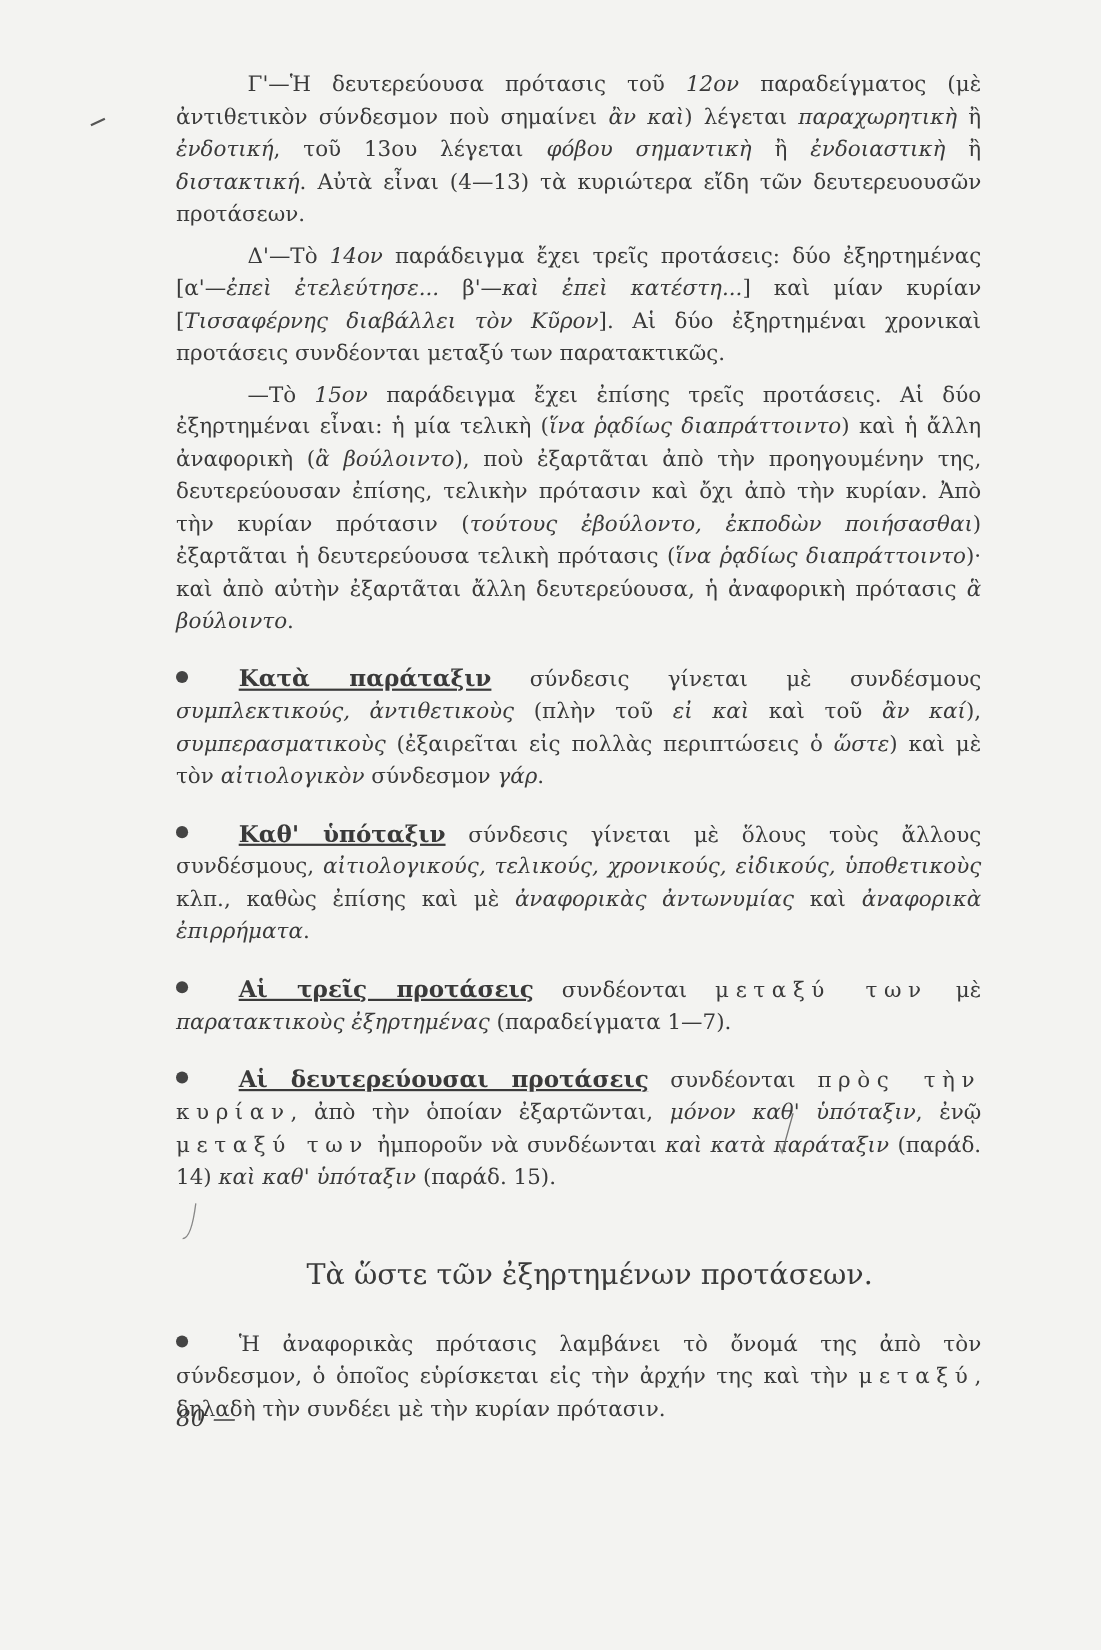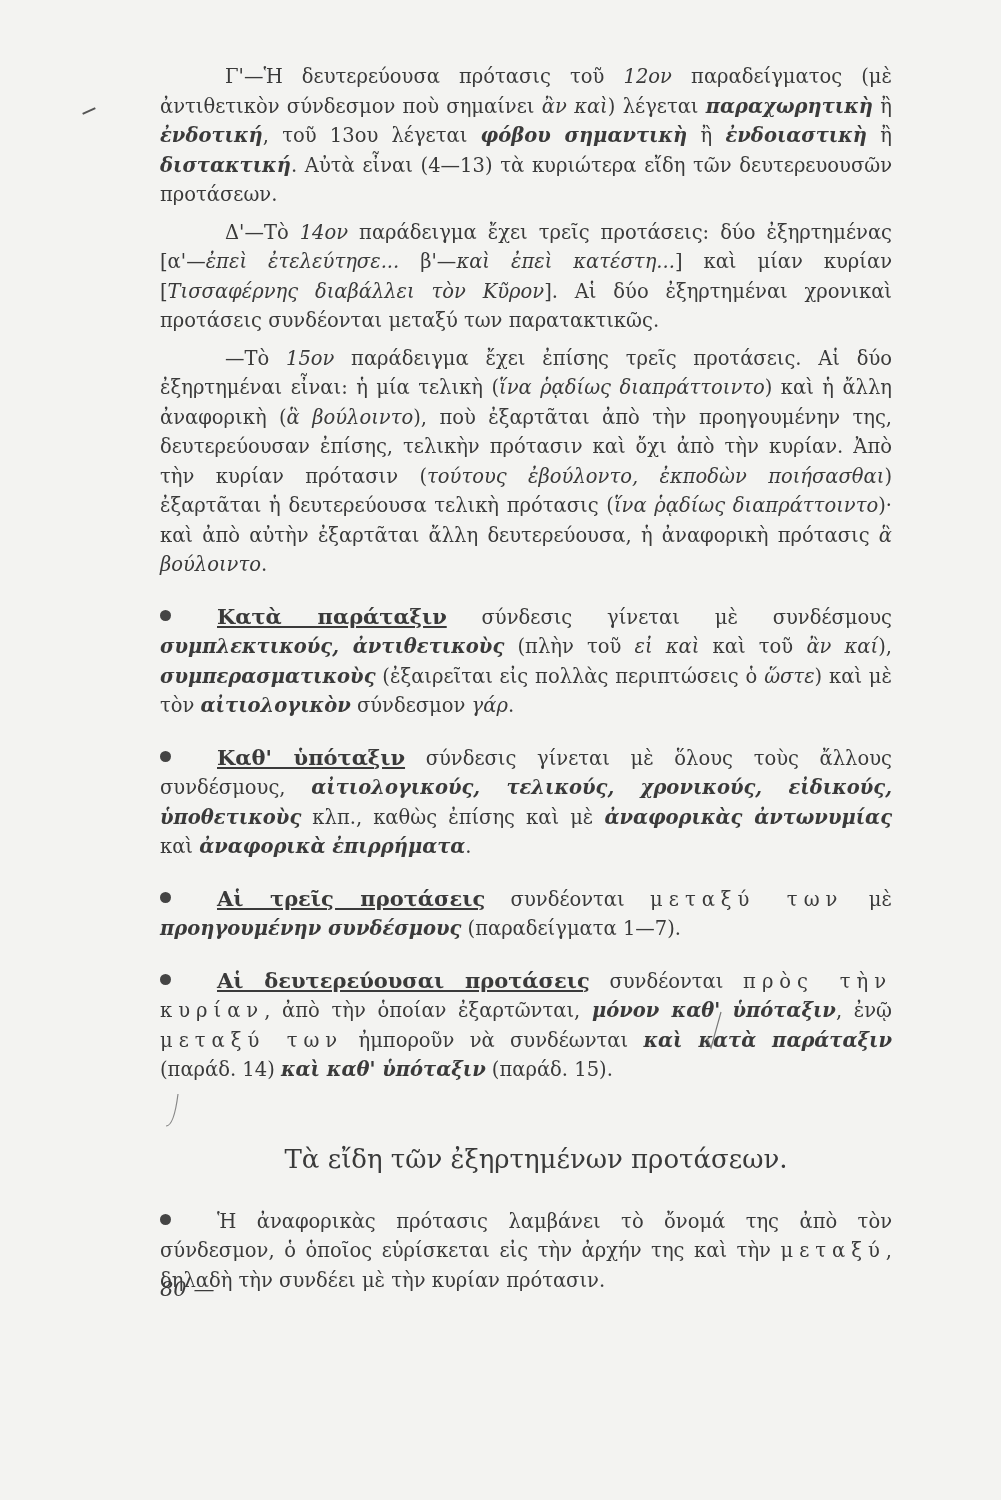--- a/index.html
+++ b/index.html
@@ -9,21 +9,21 @@
     font-family:"DejaVu Serif", "Liberation Serif", serif;
     color:#3a3a3a;
     position:relative;
   }
   .page {
     position:absolute; left:160px; top:62px; width:732px;
   }
   p { margin:0; font-size:19.5px; line-height:29.5px; text-align:justify; }
   .indent { text-indent:65px; }
   .it { font-style:italic; }
-  .bi { font-style:italic; font-weight:bold;margin-top:24px; }
+  .bi { font-style:italic; font-weight:normal;margin-top:24px; }
   .lead { font-weight:bold; font-size:21px;text-decoration:underline; }
   .sp { letter-spacing:6px; }
   .gap-s { margin-top:8px; }
   .gap-m { margin-top:22px; }
   .bullet {
     display:inline-block; width:11px; height:11px; border-radius:50%;
     background:#444; margin-right:46px; vertical-align:3px;
   }
   .heading {
     font-size:26px; line-height:36px; text-align:center; margin-top:56px;
@@ -39,24 +39,24 @@
 
 <div class="mark-dash"></div>
 
 <div class="page">
   <p class="indent"><span>Γ'—Ἡ δευτερεύουσα πρότασις τοῦ </span><span class="it">12ον</span><span> παραδείγματος (μὲ ἀντιθετικὸν σύνδεσμον ποὺ σημαίνει </span><span class="it">ἂν καὶ</span><span>) λέγεται </span><span class="bi">παραχωρητικὴ</span><span> ἢ </span><span class="bi">ἐνδοτική</span><span>, τοῦ 13ου λέγεται </span><span class="bi">φόβου σημαντικὴ</span><span> ἢ </span><span class="bi">ἐνδοιαστικὴ</span><span> ἢ </span><span class="bi">διστακτική</span><span>. Αὐτὰ εἶναι (4—13) τὰ κυριώτερα εἴδη τῶν δευτερευουσῶν προτάσεων.</span></p>
   <p class="indent gap-s"><span>Δ'—Τὸ </span><span class="it">14ον</span><span> παράδειγμα ἔχει τρεῖς προτάσεις: δύο ἐξηρτημένας [α'—</span><span class="it">ἐπεὶ ἐτελεύτησε...</span><span> β'—</span><span class="it">καὶ ἐπεὶ κατέστη...</span><span>] καὶ μίαν κυρίαν [</span><span class="it">Τισσαφέρνης διαβάλλει τὸν Κῦρον</span><span>]. Αἱ δύο ἐξηρτημέναι χρονικαὶ προτάσεις συνδέονται μεταξύ των παρατακτικῶς.</span></p>
   <p class="indent gap-s"><span>—Τὸ </span><span class="it">15ον</span><span> παράδειγμα ἔχει ἐπίσης τρεῖς προτάσεις. Αἱ δύο ἐξηρτημέναι εἶναι: ἡ μία τελικὴ (</span><span class="it">ἵνα ῥᾳδίως διαπράττοιντο</span><span>) καὶ ἡ ἄλλη ἀναφορικὴ (</span><span class="it">ἃ βούλοιντο</span><span>), ποὺ ἐξαρτᾶται ἀπὸ τὴν προηγουμένην της, δευτερεύουσαν ἐπίσης, τελικὴν πρότασιν καὶ ὄχι ἀπὸ τὴν κυρίαν. Ἀπὸ τὴν κυρίαν πρότασιν (</span><span class="it">τούτους ἐβούλοντο, ἐκποδὼν ποιήσασθαι</span><span>) ἐξαρτᾶται ἡ δευτερεύουσα τελικὴ πρότασις (</span><span class="it">ἵνα ῥᾳδίως διαπράττοιντο</span><span>)· καὶ ἀπὸ αὐτὴν ἐξαρτᾶται ἄλλη δευτερεύουσα, ἡ ἀναφορικὴ πρότασις </span><span class="it">ἃ βούλοιντο</span><span>.</span></p>
 
   <p class="gap-m"><span class="bullet"></span><span><span class="lead">Κατὰ παράταξιν</span><span> σύνδεσις γίνεται μὲ συνδέσμους </span><span class="bi">συμπλεκτικούς, ἀντιθετικοὺς</span><span> (πλὴν τοῦ </span><span class="it">εἰ καὶ</span><span> καὶ τοῦ </span><span class="it">ἂν καί</span><span>), </span><span class="bi">συμπερασματικοὺς</span><span> (ἐξαιρεῖται εἰς πολλὰς περιπτώσεις ὁ </span><span class="it">ὥστε</span><span>) καὶ μὲ τὸν </span><span class="bi">αἰτιολογικὸν</span><span> σύνδεσμον </span><span class="it">γάρ</span><span>.</span></span></p>
   <p class="gap-m"><span class="bullet"></span><span><span class="lead">Καθ' ὑπόταξιν</span><span> σύνδεσις γίνεται μὲ ὅλους τοὺς ἄλλους συνδέσμους, </span><span class="bi">αἰτιολογικούς, τελικούς, χρονικούς, εἰδικούς, ὑποθετικοὺς</span><span> κλπ., καθὼς ἐπίσης καὶ μὲ </span><span class="bi">ἀναφορικὰς ἀντωνυμίας</span><span> καὶ </span><span class="bi">ἀναφορικὰ ἐπιρρήματα</span><span>.</span></span></p>
-  <p class="gap-m"><span class="bullet"></span><span><span class="lead">Αἱ τρεῖς προτάσεις</span><span> συνδέονται </span><span class="sp">μεταξύ των</span><span> μὲ </span><span class="bi">προηγουμένην συνδέσμους</span><span> (παραδείγματα 1—7).</span></span></p>
+  <p class="gap-m"><span class="bullet"></span><span><span class="lead">Αἱ τρεῖς προτάσεις</span><span> συνδέονται </span><span class="sp">μεταξύ των</span><span> μὲ </span><span class="bi">παρατακτικοὺς ἐξηρτημένας</span><span> (παραδείγματα 1—7).</span></span></p>
   <p class="gap-m"><span class="bullet"></span><span><span class="lead">Αἱ δευτερεύουσαι προτάσεις</span><span> συνδέονται </span><span class="sp">πρὸς τὴν κυρίαν</span><span>, ἀπὸ τὴν ὁποίαν ἐξαρτῶνται, </span><span class="bi">μόνον καθ' ὑπόταξιν</span><span>, ἐνῷ </span><span class="sp">μεταξύ των</span><span> ἠμποροῦν νὰ συνδέωνται </span><span class="bi">καὶ κατὰ παράταξιν</span><span> (παράδ. 14) </span><span class="bi">καὶ καθ' ὑπόταξιν</span><span> (παράδ. 15).</span></span></p>
 
-  <div class="heading">Τὰ εἴδη τῶν ἐξηρτημένων προτάσεων.</div>
+  <div class="heading">Τὰ ὥστε τῶν ἐξηρτημένων προτάσεων.</div>
 
   <p class="gap-m" style="margin-top:30px"><span class="bullet"></span><span><span>Ἡ ἀναφορικὰς πρότασις λαμβάνει τὸ ὄνομά της ἀπὸ τὸν σύνδεσμον, ὁ ὁποῖος εὑρίσκεται εἰς τὴν ἀρχήν της καὶ τὴν </span><span class="sp">μεταξύ</span><span>, δηλαδὴ τὴν συνδέει μὲ τὴν κυρίαν πρότασιν.</span></span></p>
 </div>
 
 <svg class="mark-check1" viewBox="0 0 18 40">
     <path d="M2 28 L6 38 L16 2" stroke="#777" stroke-width="1.2" fill="none"></path>
   </svg>
 <svg class="mark-check2" viewBox="0 0 20 40">
     <path d="M4 36 Q12 36 16 4" stroke="#888" stroke-width="1.2" fill="none"></path>
   </svg>

